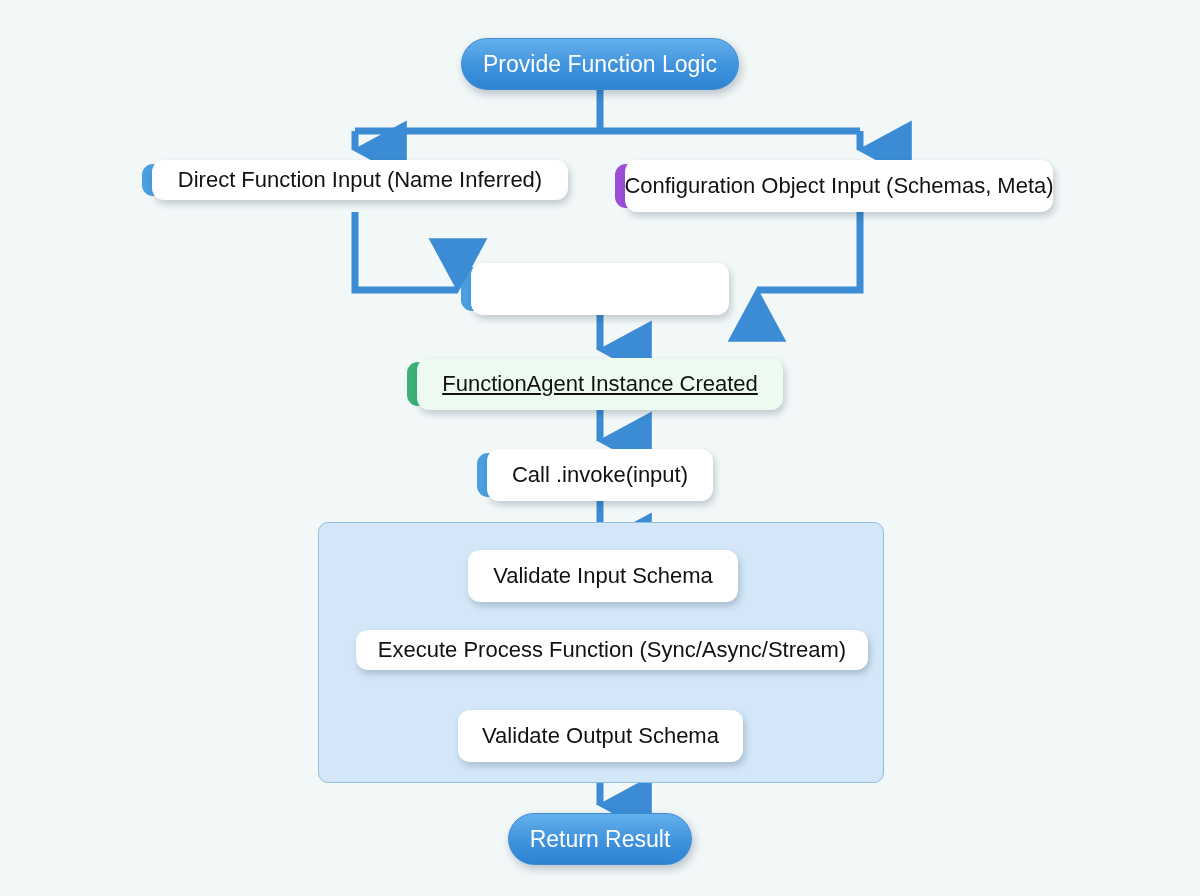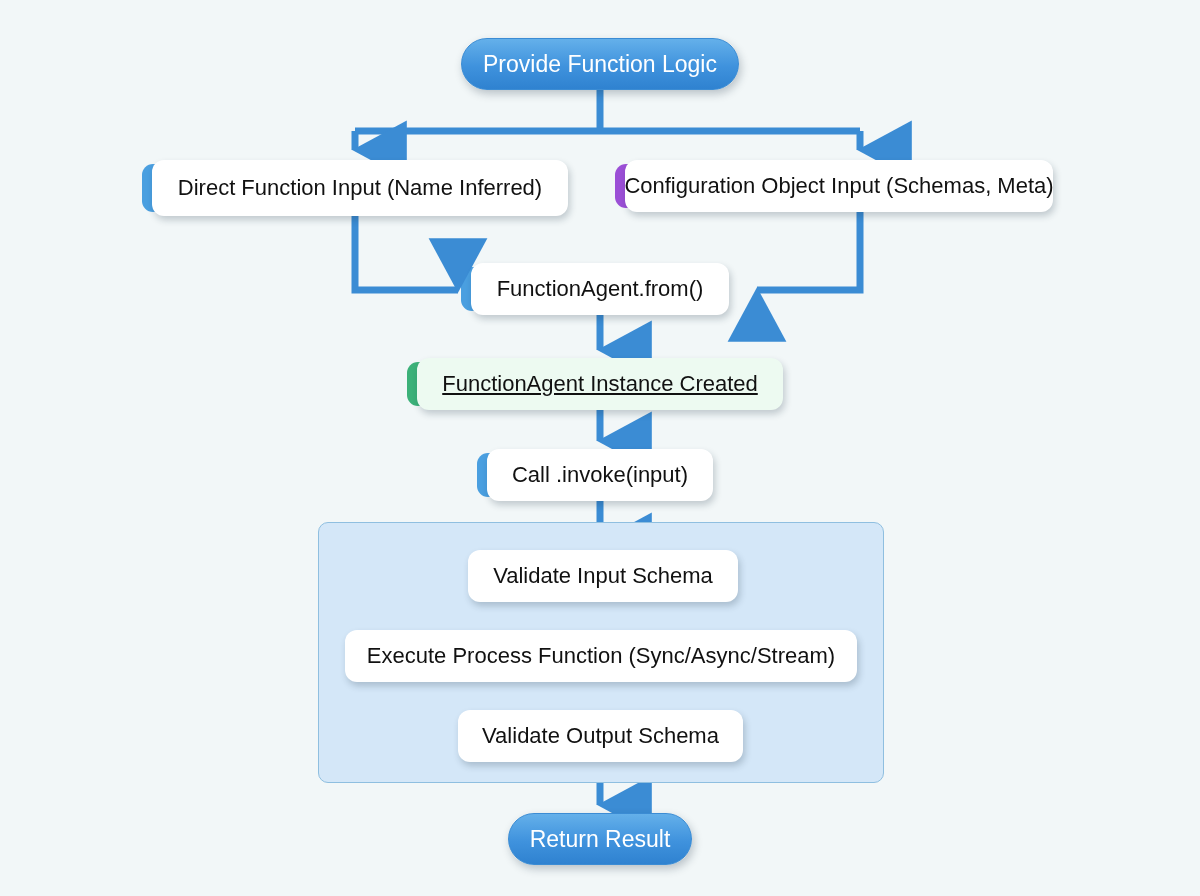--- a/index.html
+++ b/index.html
@@ -131,51 +131,50 @@
       <path d="M600,762 L600,805" marker-end="url(#ah-down)"></path>
     </g>
   </svg>
 
   <div class="subgraph" style="left:318px; top:522px; width:566px; height:261px;"></div>
 
   <div class="node pill" style="left:461px; top:38px; width:278px; height:52px;">
     <span class="label">Provide Function Logic</span>
   </div>
 
-  <div class="node card accent-blue" style="left:152px; top:160px; width:416px; height:56px;">
+  <div class="node card accent-blue" style="left:152px; top:160px; width:416px; height:40px;">
     <span class="accent"></span>
     <span class="label">Direct Function Input (Name Inferred)</span>
   </div>
 
   <div class="node card accent-purple" style="left:625px; top:160px; width:428px; height:52px;">
     <span class="accent"></span>
     <span class="label">Configuration Object Input (Schemas, Meta)</span>
   </div>
 
   <div class="node card accent-blue" style="left:471px; top:263px; width:258px; height:52px;">
     <span class="accent"></span>
-    <span class="label">FunctionAgent.from()</span>
   </div>
 
   <div class="node card accent-green fill-green" style="left:417px; top:358px; width:366px; height:52px;text-decoration:underline;">
     <span class="accent"></span>
     <span class="label">FunctionAgent Instance Created</span>
   </div>
 
   <div class="node card accent-blue" style="left:487px; top:449px; width:226px; height:52px;">
     <span class="accent"></span>
     <span class="label">Call .invoke(input)</span>
   </div>
 
   <div class="node card accent-blue" style="left:468px; top:550px; width:270px; height:52px;">
     <span class="accent"></span>
     <span class="label">Validate Input Schema</span>
   </div>
 
-  <div class="node card accent-blue" style="left:345px; top:630px; width:512px; height:52px;">
+  <div class="node card accent-blue" style="left:356px; top:630px; width:512px; height:40px;">
     <span class="accent"></span>
     <span class="label">Execute Process Function (Sync/Async/Stream)</span>
   </div>
 
   <div class="node card accent-blue" style="left:458px; top:710px; width:285px; height:52px;">
     <span class="accent"></span>
     <span class="label">Validate Output Schema</span>
   </div>
 
   <div class="node pill" style="left:508px; top:813px; width:184px; height:52px;">

